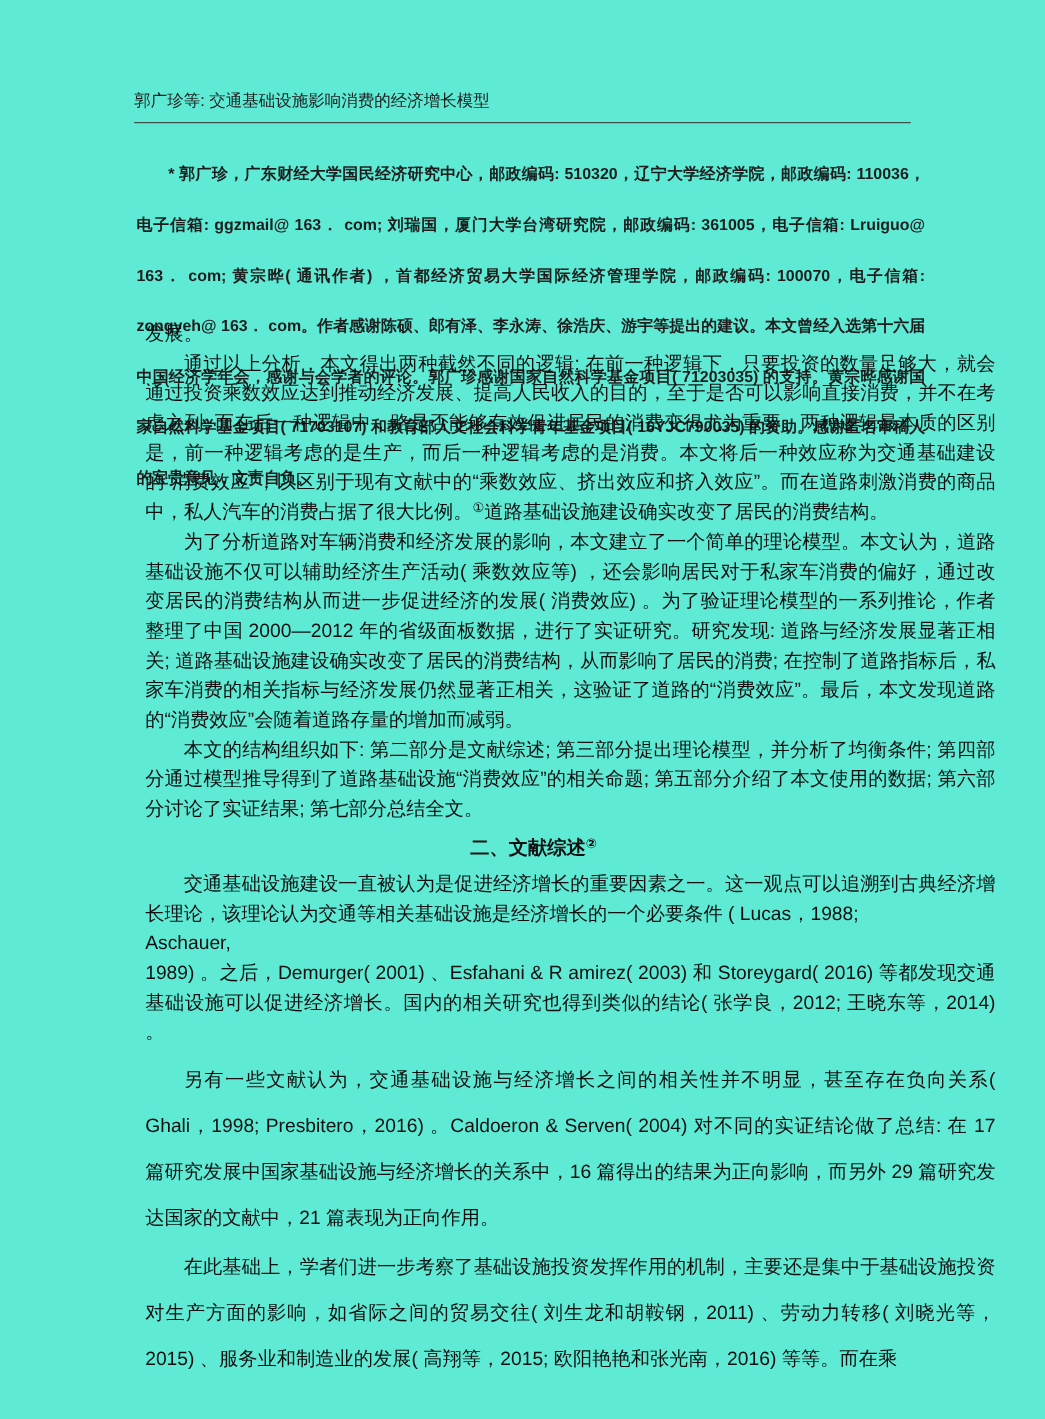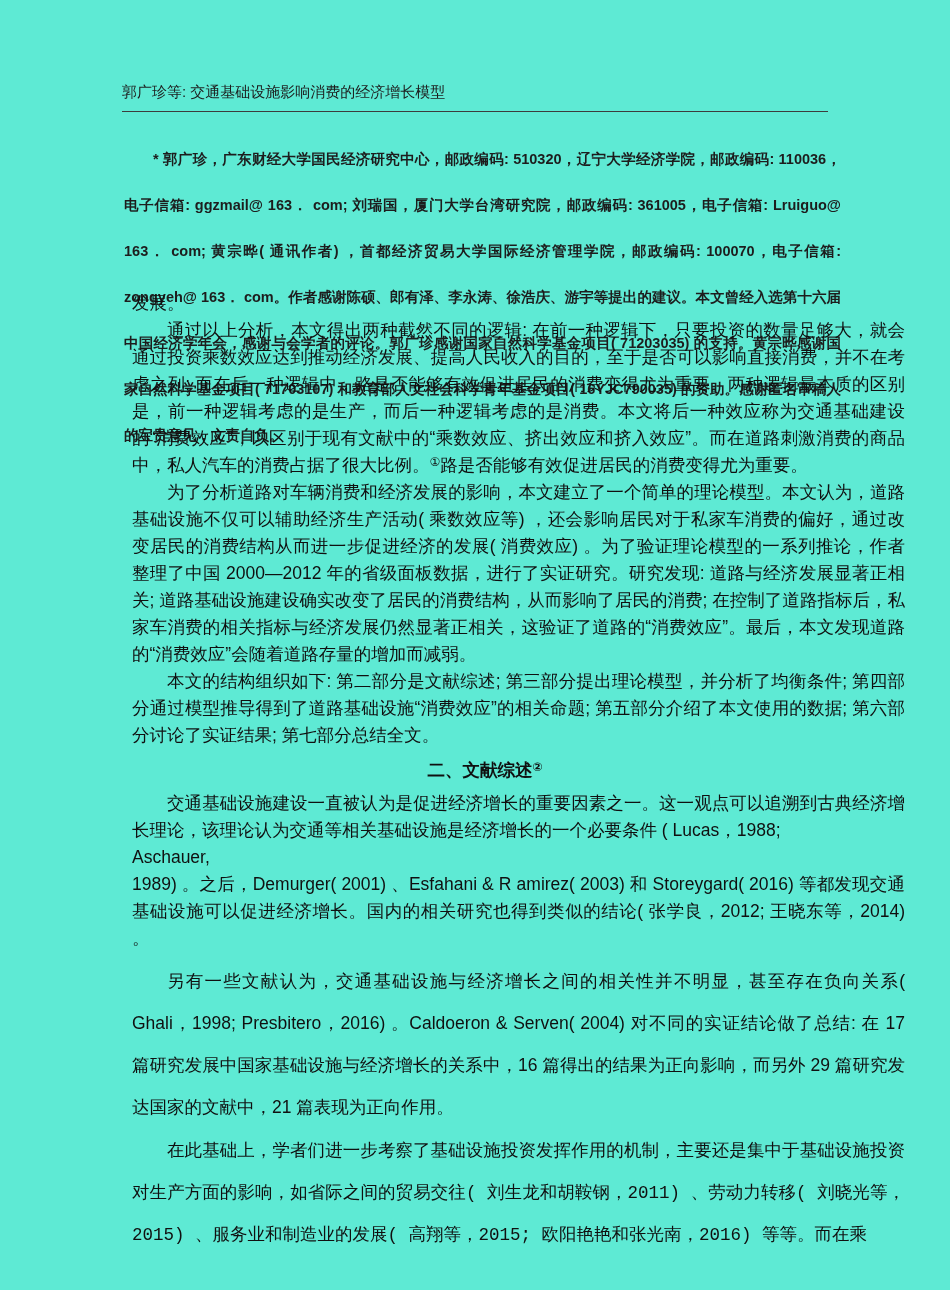--- a/index.html
+++ b/index.html
@@ -27,21 +27,21 @@
   }
   .body-block{
     position:absolute;left:132px;top:290px;width:773px;
     font-size:17.5px;line-height:27px;color:#101010;
     text-align:justify;
   }
   .body-block p{margin:0;white-space:pre-wrap;}
   .body-block p.indent{text-indent:2em;}
   .lh-wide{line-height:42px;}
   .mt8{margin-top:8px !important;}
-  .mt2{margin-top:2px !important;font-family:Liberation Mono, monospace;}
+  .mt2{margin-top:2px !important;}
   .sec-wrap{width:706px;text-align:center;margin:8px 0 6px 0;}
   .sec-heading{
     display:inline;font-size:17.5px;line-height:27px;font-weight:bold;color:#101010;margin:0;
   }
   .note-sup{
     font-size:12px;vertical-align:0.45em;line-height:0;
   }
 </style>
 </head>
 <body>
@@ -51,21 +51,21 @@
   <div class="running-head">郭广珍等: 交通基础设施影响消费的经济增长模型</div>
 
   <div class="head-rule"></div>
 
   <div class="footnote">* 郭广珍，广东财经大学国民经济研究中心，邮政编码: 510320，辽宁大学经济学院，邮政编码: 110036，电子信箱: ggzmail@ 163． com; 刘瑞国，厦门大学台湾研究院，邮政编码: 361005，电子信箱: Lruiguo@ 163． com; 黄宗晔( 通讯作者) ，首都经济贸易大学国际经济管理学院，邮政编码: 100070，电子信箱: zongyeh@ 163． com。作者感谢陈硕、郎有泽、李永涛、徐浩庆、游宇等提出的建议。本文曾经入选第十六届中国经济学年会，感谢与会学者的评论。郭广珍感谢国家自然科学基金项目( 71203035) 的支持。黄宗晔感谢国家自然科学基金项目( 71703107) 和教育部人文社会科学青年基金项目( 16YJC790035) 的资助。感谢匿名审稿人的宝贵意见，文责自负。</div>
 
   <div class="body-block">
 
     <p>发展。</p>
 
-    <p class="indent"><span>通过以上分析，本文得出两种截然不同的逻辑: 在前一种逻辑下，只要投资的数量足够大，就会通过投资乘数效应达到推动经济发展、提高人民收入的目的，至于是否可以影响直接消费，并不在考虑之列; 而在后一种逻辑中，路是否能够有效促进居民的消费变得尤为重要。两种逻辑最本质的区别是，前一种逻辑考虑的是生产，而后一种逻辑考虑的是消费。本文将后一种效应称为交通基础建设的“消费效应”，以区别于现有文献中的“乘数效应、挤出效应和挤入效应”。而在道路刺激消费的商品中，私人汽车的消费占据了很大比例。</span><span class="note-sup">①</span><span>路是否能够有效促进居民的消费变得尤为重要。</span></p>
+    <p class="indent"><span>通过以上分析，本文得出两种截然不同的逻辑: 在前一种逻辑下，只要投资的数量足够大，就会通过投资乘数效应达到推动经济发展、提高人民收入的目的，至于是否可以影响直接消费，并不在考虑之列; 而在后一种逻辑中，路是否能够有效促进居民的消费变得尤为重要。两种逻辑最本质的区别是，前一种逻辑考虑的是生产，而后一种逻辑考虑的是消费。本文将后一种效应称为交通基础建设的“消费效应”，以区别于现有文献中的“乘数效应、挤出效应和挤入效应”。而在道路刺激消费的商品中，私人汽车的消费占据了很大比例。</span><span class="note-sup">①</span><span>道路基础设施建设确实改变了居民的消费结构。</span></p>
 
     <p class="indent">为了分析道路对车辆消费和经济发展的影响，本文建立了一个简单的理论模型。本文认为，道路基础设施不仅可以辅助经济生产活动( 乘数效应等) ，还会影响居民对于私家车消费的偏好，通过改变居民的消费结构从而进一步促进经济的发展( 消费效应) 。为了验证理论模型的一系列推论，作者整理了中国 2000—2012 年的省级面板数据，进行了实证研究。研究发现: 道路与经济发展显著正相关; 道路基础设施建设确实改变了居民的消费结构，从而影响了居民的消费; 在控制了道路指标后，私家车消费的相关指标与经济发展仍然显著正相关，这验证了道路的“消费效应”。最后，本文发现道路的“消费效应”会随着道路存量的增加而减弱。</p>
 
     <p class="indent">本文的结构组织如下: 第二部分是文献综述; 第三部分提出理论模型，并分析了均衡条件; 第四部分通过模型推导得到了道路基础设施“消费效应”的相关命题; 第五部分介绍了本文使用的数据; 第六部分讨论了实证结果; 第七部分总结全文。</p>
 
     <div class="sec-wrap"><h2 class="sec-heading"><span>二、文献综述</span><span class="note-sup">②</span></h2></div>
 
     <p class="indent">交通基础设施建设一直被认为是促进经济增长的重要因素之一。这一观点可以追溯到古典经济增长理论，该理论认为交通等相关基础设施是经济增长的一个必要条件 ( Lucas，1988;
 Aschauer,
 1989) 。之后，Demurger( 2001) 、Esfahani &amp; R amirez( 2003) 和 Storeygard( 2016) 等都发现交通基础设施可以促进经济增长。国内的相关研究也得到类似的结论( 张学良，2012; 王晓东等，2014) 。</p>

